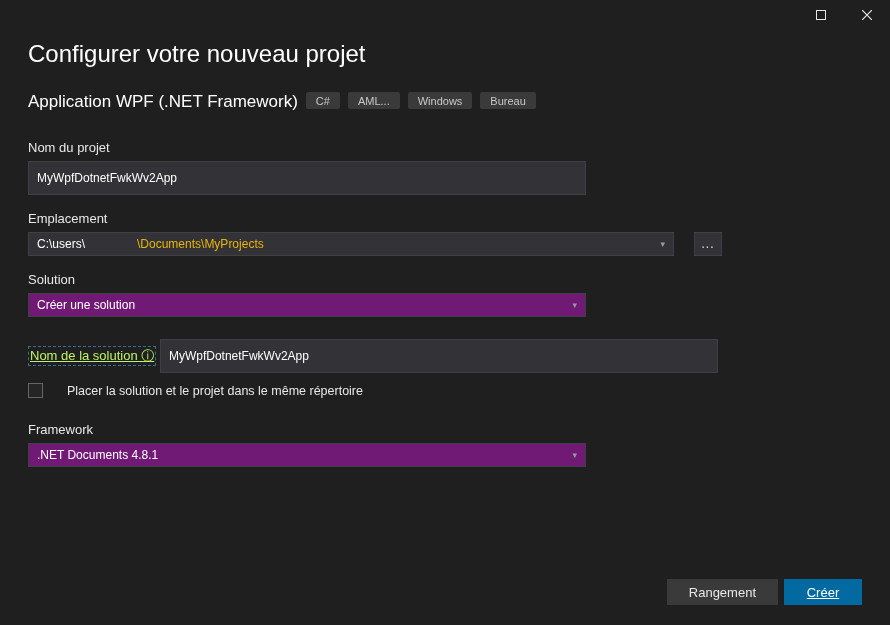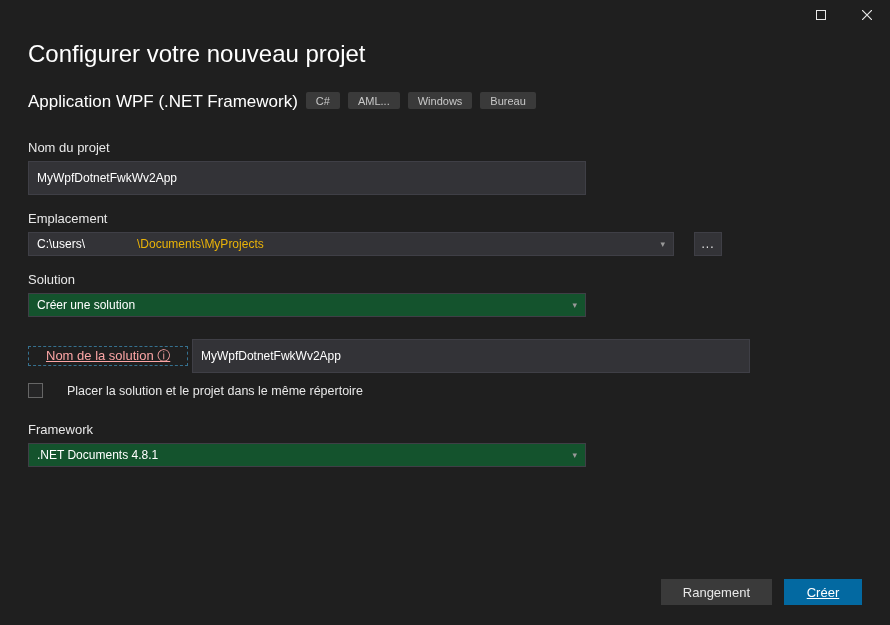--- a/index.html
+++ b/index.html
@@ -62,40 +62,40 @@
     }
     .tag:first-of-type { margin-left: 2px; background: none; padding-left: 2px; }
     .form-group { margin-bottom: 16px; }
     .form-label, .form-label-link {
       display: block;
       font-size: 13px;
       color: #e8e8e8;
       margin-bottom: 6px;
     }
     .form-label-link {
-      color: #fca5a5;
+      color: #bef264;
       text-decoration: underline;
       display: inline-block;
       border: 1px dashed rgba(77,194,255,0.5);
-      padding: 0 17px;
+      padding: 0 1px;
     }
     .text-input {
       width: 558px;
       height: 19px;
       background: #333337;
       border: 1px solid #3f3f46;
       color: #ffffff;
       padding: 16px 8px;
       font-size: 12px;
       font-family: inherit;
     }
     .dropdown {
       width: 558px;
       height: 24px;
-      background: #14532d;
+      background: #701a75;
       border: 1px solid #3f3f46;
       color: #ffffff;
       padding: 2px 8px;
       font-size: 12px;
       display: flex;
       align-items: center;
       justify-content: space-between;
       position: relative;
     }
     .dropdown-caret {
@@ -144,21 +144,21 @@
       border: 1px solid #666;
       background: #252526;
     }
     .checkbox-label { font-size: 12.5px; color: #e8e8e8; }
     .framework-group { margin-top: 24px; }
     .footer {
       position: absolute;
       bottom: 20px;
       right: 28px;
       display: flex;
-      gap: 12px;
+      gap: 6px;
     }
     .btn {
       height: 26px;
       padding: 0 22px;
       font-size: 13px;
       display: flex;
       align-items: center;
       justify-content: center;
       border: none;
       font-family: inherit;

